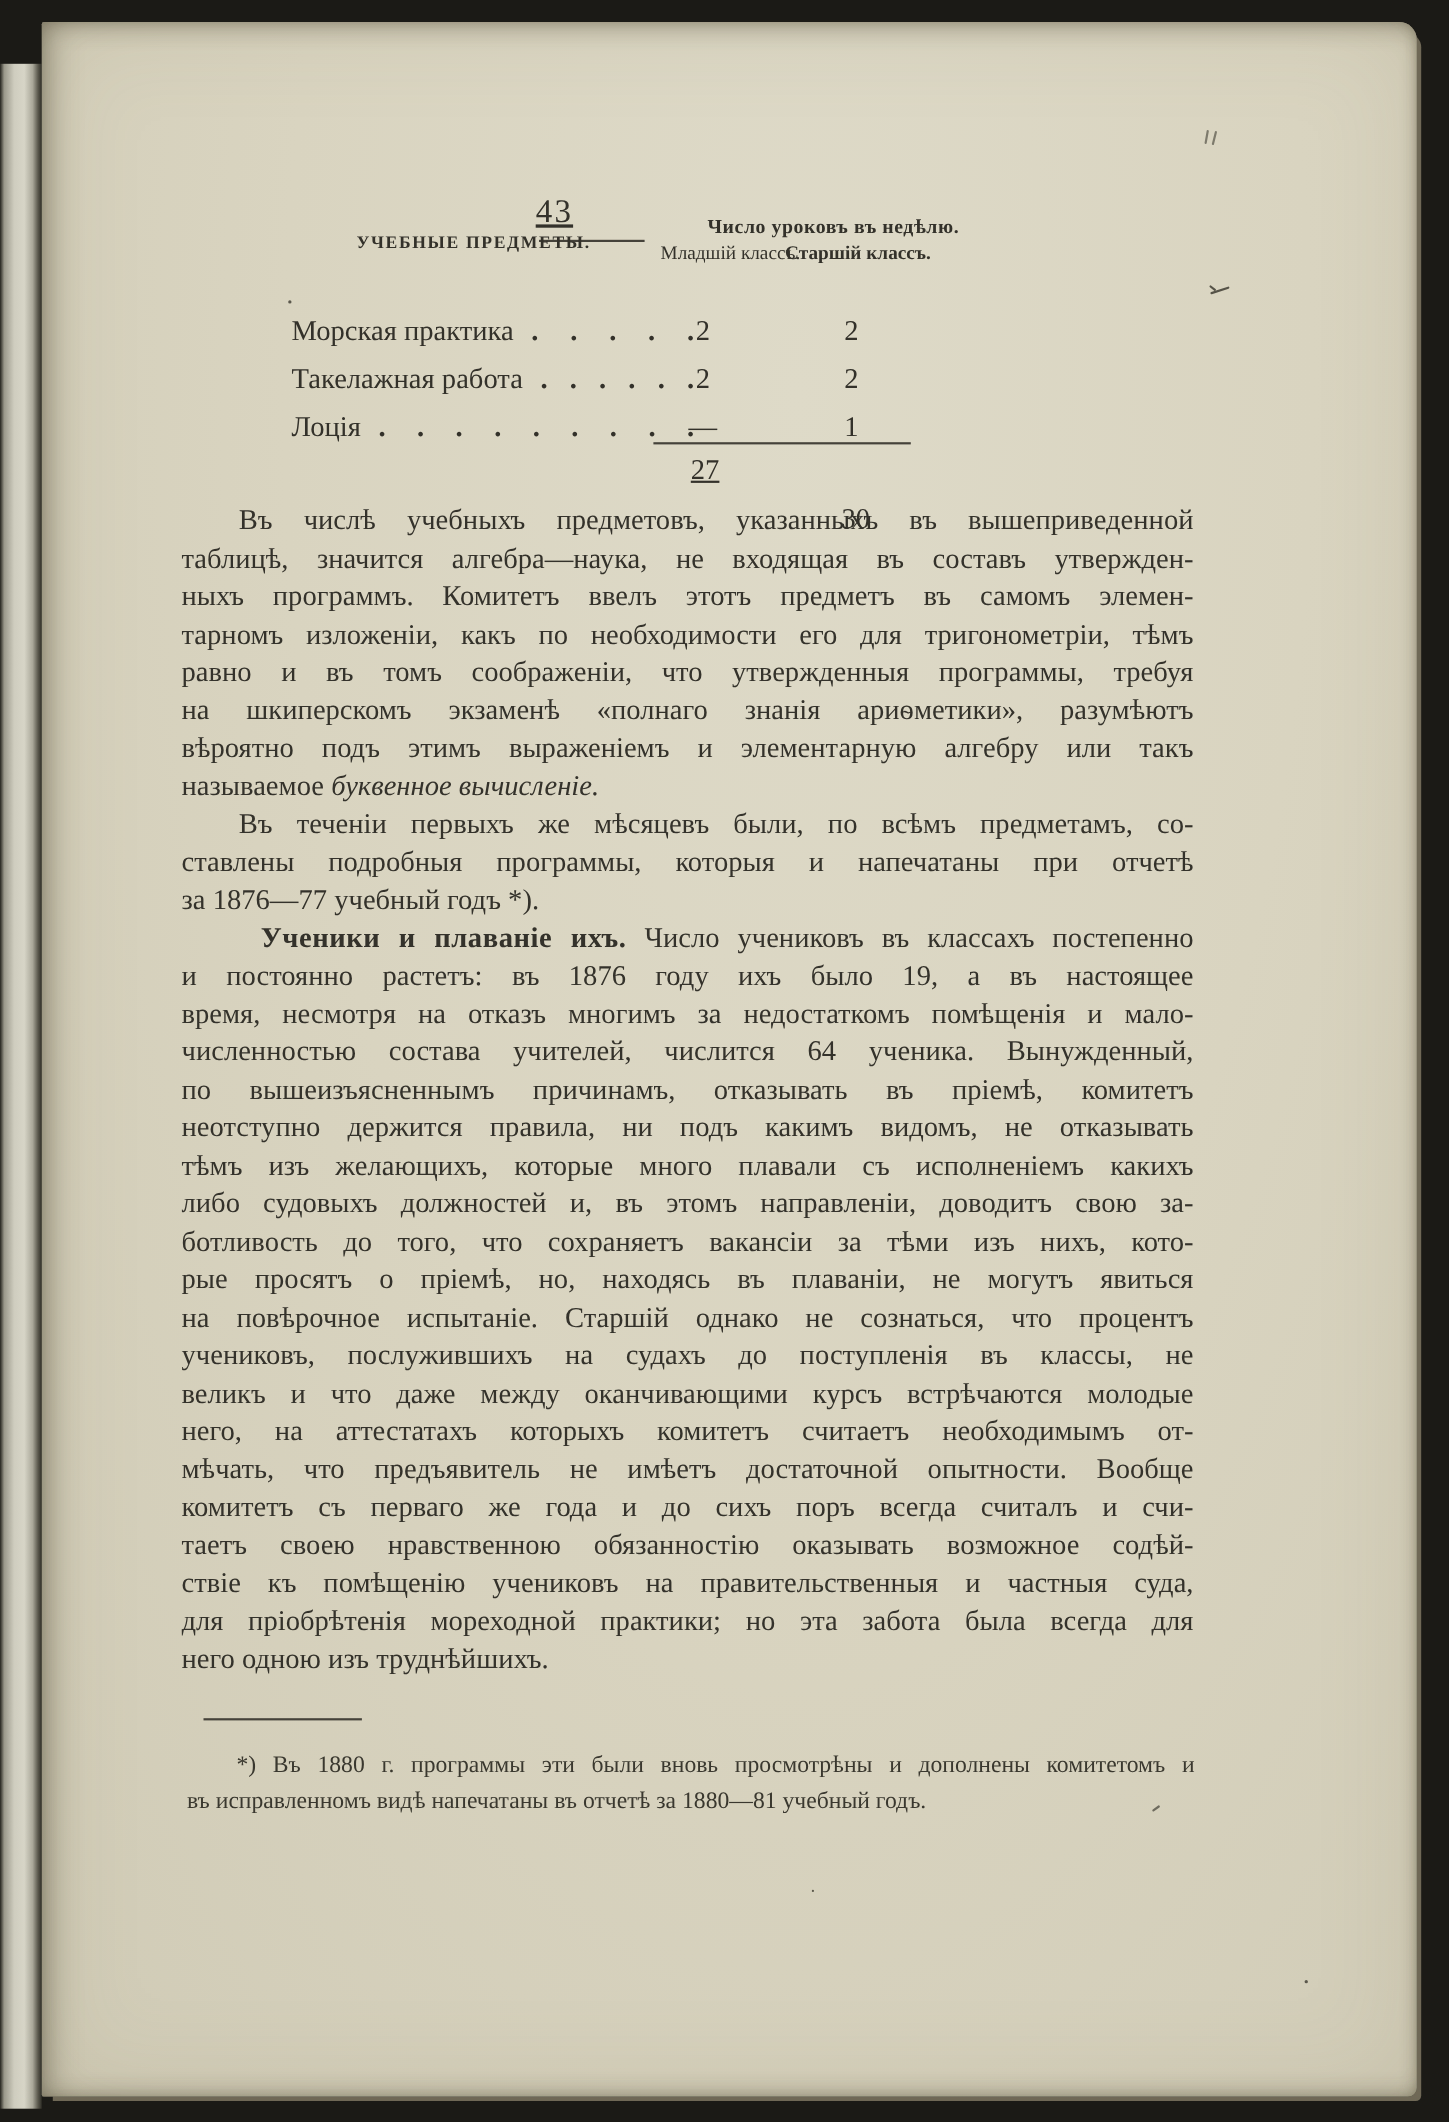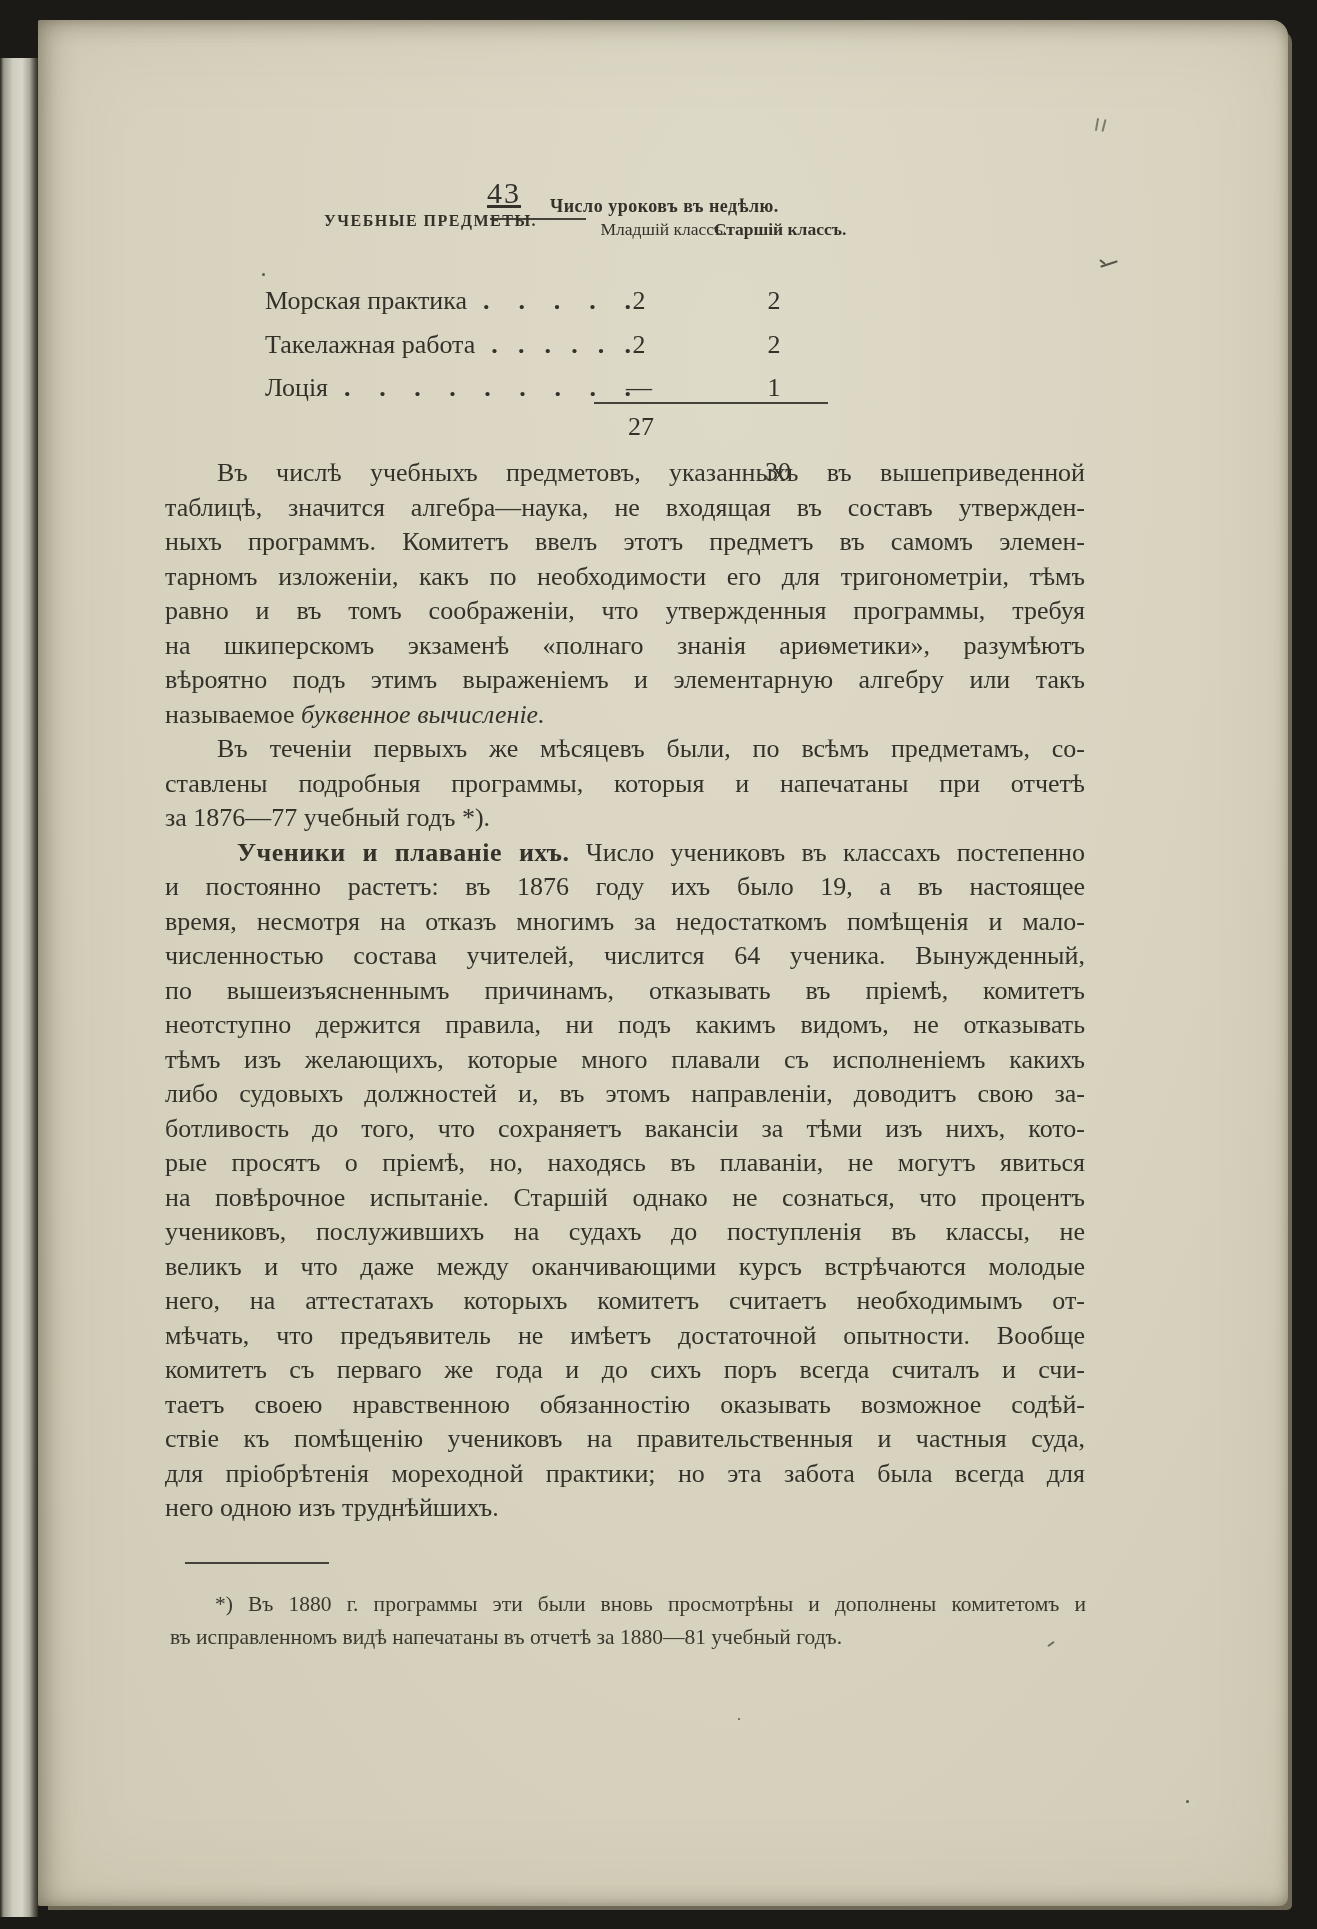--- a/index.html
+++ b/index.html
@@ -32,21 +32,21 @@
     text-align:left;font-size:30px;letter-spacing:2px;color:#33312a;text-decoration:underline;
   }
   .page-number-rule{
     position:absolute;left:452px;top:198px;width:96px;height:2px;background:#45423a;
   }
   
   .subjects-header{
     position:absolute;left:286px;top:192px;font-size:16px;letter-spacing:1.5px;font-weight:bold;
   }
   .col-header-1{
-    position:absolute;left:512px;top:176px;width:322px;text-align:left;
+    position:absolute;left:512px;top:176px;width:322px;text-align:right;
     font-size:18px;font-weight:bold;letter-spacing:.5px;
   }
   .col-junior-label{
     position:absolute;left:626px;top:199px;transform:translateX(-50%);
     font-size:17.5px;font-weight:normal;white-space:nowrap;
   }
   .col-senior-label{
     position:absolute;left:742px;top:199px;transform:translateX(-50%);
     font-size:17.5px;font-weight:bold;white-space:nowrap;
   }
@@ -56,21 +56,21 @@
   .subject-name{white-space:nowrap;}
   .dot-leader{
     flex:1;margin-left:16px;overflow:hidden;height:34px;
     text-align:justify;text-align-last:justify;font-weight:bold;white-space:normal;
   }
   .tval{position:absolute;top:0;transform:translateX(-50%);}
   .tval.junior{left:601px;}
   .tval.senior{left:736px;}
   .totals-rule{position:absolute;left:556px;top:382px;width:234px;height:2px;background:#45423a;}
   .total{position:absolute;top:392px;transform:translateX(-50%);font-size:26px;}
-  .total.junior{left:603px;}
+  .total.junior{left:603px;text-decoration:underline;}
   .total.senior{left:740px;margin-top:45px;}
   
   .text-block{
     position:absolute;left:127px;top:436px;width:920px;
     font-size:26px;color:#34322b;
   }
   .tline{
     height:34.5px;line-height:34.5px;overflow:hidden;
     text-align:justify;text-align-last:justify;
   }

